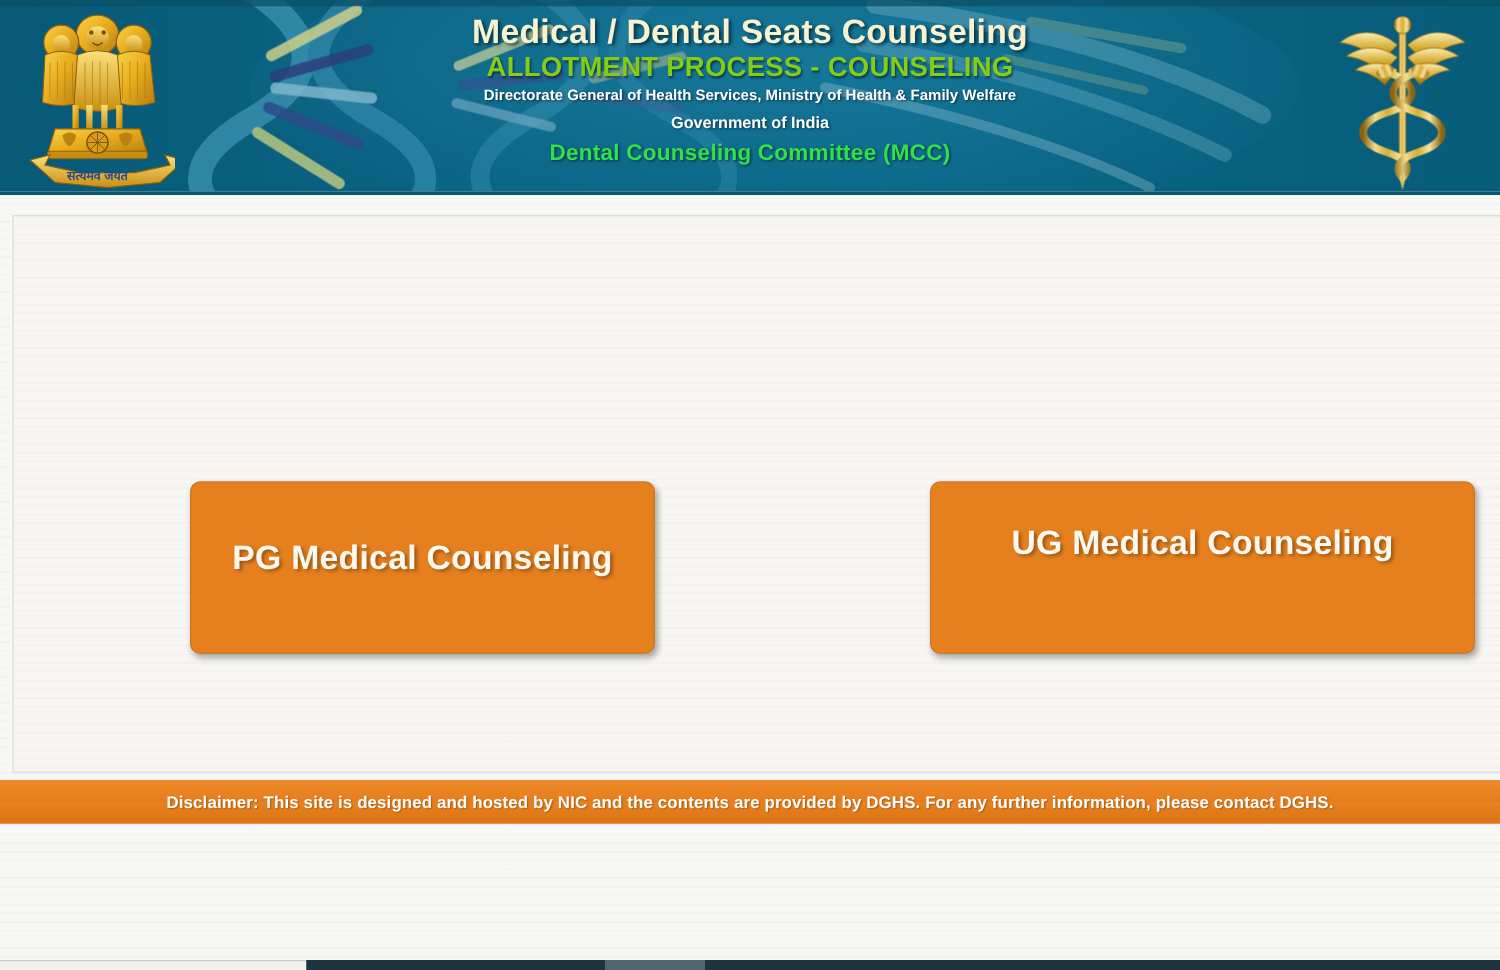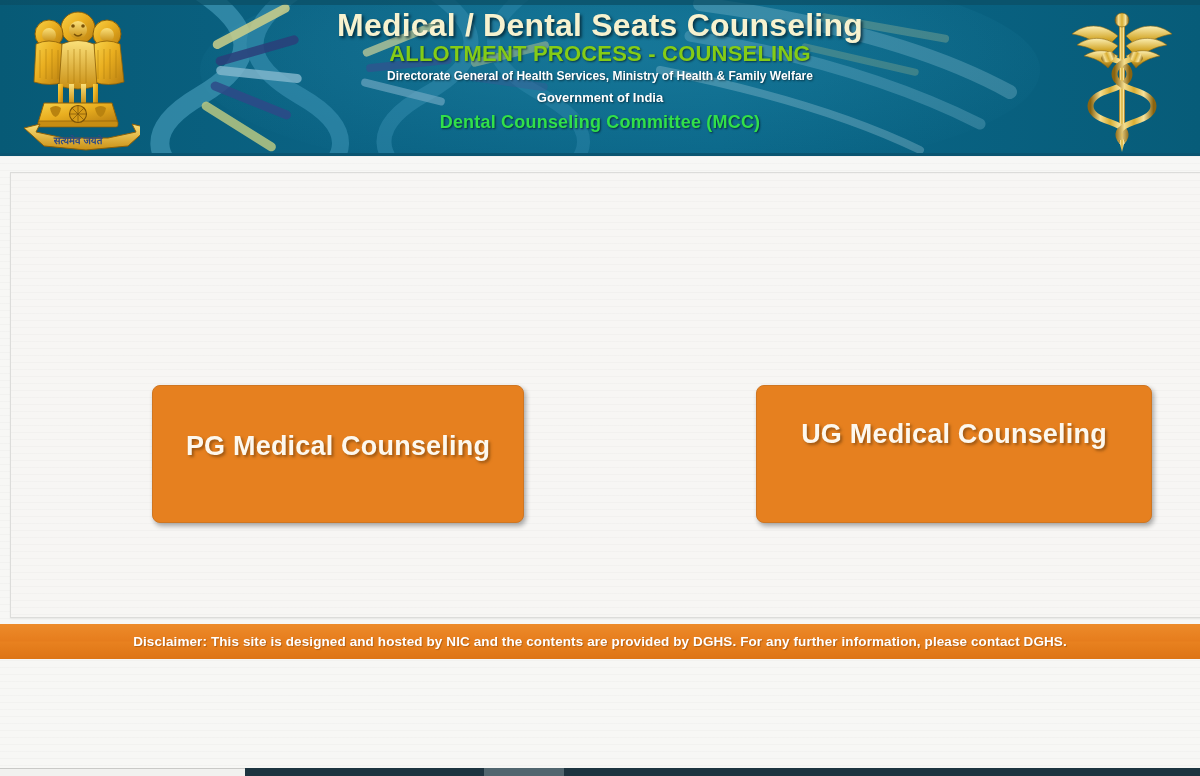--- a/index.html
+++ b/index.html
@@ -54,21 +54,21 @@
     width: 112px; height: 152px;
   }
 
   .header-text {
     position: absolute;
     left: 250px; top: 8px;
     width: 700px;
     text-align: center;
   }
   .h-title {
-    font-size: 32px;
+    font-size: 27px;
     font-weight: bold;
     color: #f7f2cf;
     letter-spacing: .2px;
     line-height: 34px;
     text-shadow: 2px 2px 3px rgba(2,28,40,.75);
     white-space: nowrap;
   }
   .h-sub1 {
     font-size: 22px;
     font-weight: bold;
@@ -161,21 +161,21 @@
     display: block;
     color: #fdf8ee;
     font-weight: bold;
     font-size: 27px;
     line-height: 36px;
     letter-spacing: .2px;
     text-shadow: 2px 2px 3px rgba(90,50,10,.55);
   }
   #btn-pg  { left: 141px; top: 212px; width: 372px; height: 138px; }
   #btn-pg  .btn-label  { padding-top: 42px; }
-  #btn-ug  { left: 733px; top: 212px; width: 396px; height: 138px; margin-left: 12px; }
+  #btn-ug  { left: 733px; top: 212px; width: 436px; height: 138px; }
   #btn-ug  .btn-label  { padding-top: 30px; }
   #btn-ss  { left: 408px; top: 419px; width: 372px; height: 155px; }
   #btn-ss  .btn-label  { padding-top: 44px; }
 
   
   .disclaimer {
     position: absolute;
     left: 0; top: 468px;
     width: 1200px;
     height: 35px;

